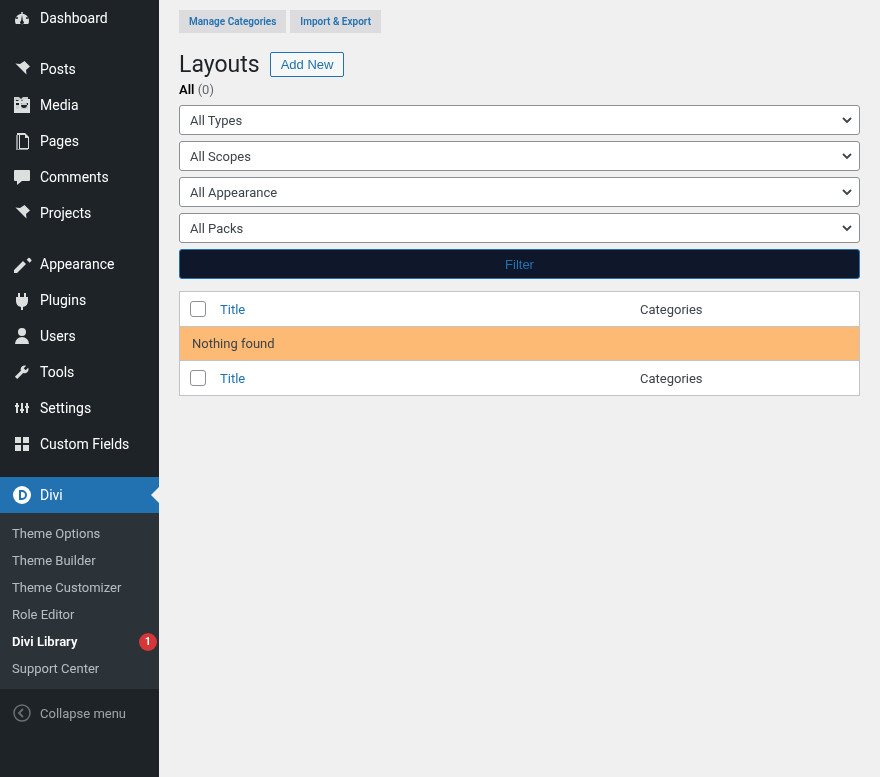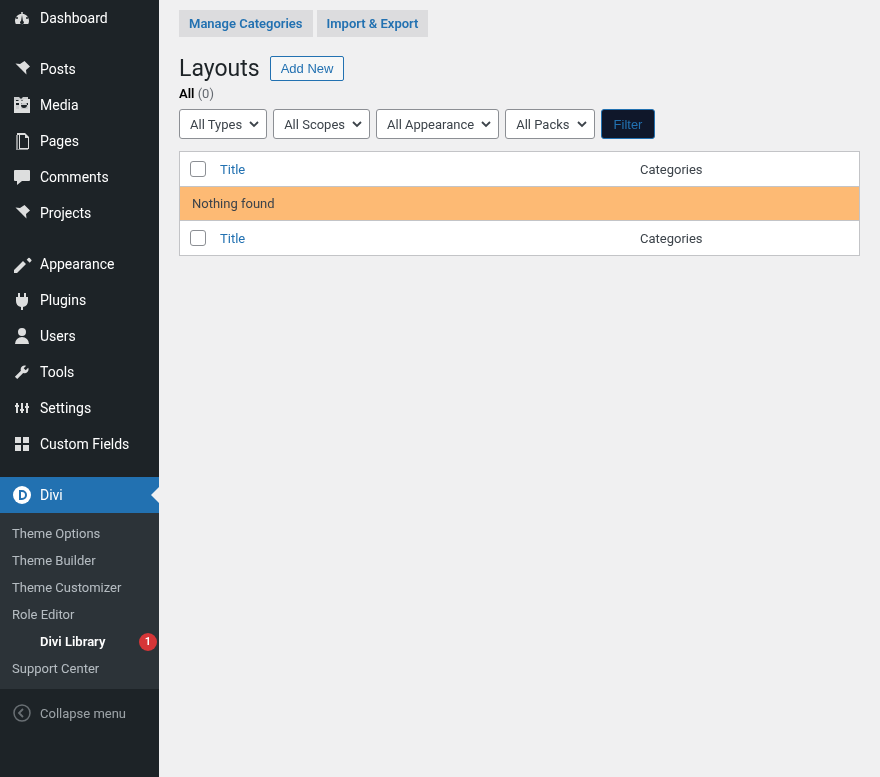--- a/index.html
+++ b/index.html
@@ -70,21 +70,20 @@
     .submenu-item {
       padding: 6px 12px;
       color: rgba(240,246,252,0.7);
       font-size: 13px;
       cursor: pointer;
       position: relative;
     }
     .submenu-item.current {
       color: #fff;
       font-weight: 600;
-      margin-left: 28px;
     }
     .badge {
       position: absolute;
       right: 2px;
       top: 50%;
       transform: translateY(-50%);
       background: #d63638;
       color: #fff;
       width: 18px;
       height: 18px;
@@ -122,21 +121,21 @@
     }
     .top-buttons {
       display: flex;
       gap: 4px;
       margin-bottom: 18px;
     }
     .top-btn {
       background: #dcdcde;
       color: #2271b1;
       padding: 6px 10px;
-      font-size: 13px;
+      font-size: 10px;
       font-weight: 600;
       cursor: pointer;
     }
     .heading-wrap {
       display: flex;
       align-items: center;
       gap: 10px;
       margin-bottom: 4px;
     }
     .heading {
@@ -158,20 +157,21 @@
       color: #3c434a;
       margin-bottom: 8px;
     }
     .subsub .all { color: #000; font-weight: 600; }
     .subsub .count { color: #646970; }
 
     .filters {
       display: flex;
       gap: 6px;
       margin-bottom: 12px;
+      flex-direction: column;
     }
     .filter-select {
       border: 1px solid #8c8f94;
       background: #fff;
       padding: 4px 24px 4px 10px;
       font-size: 13px;
       border-radius: 3px;
       position: relative;
       display: flex;
       align-items: center;

